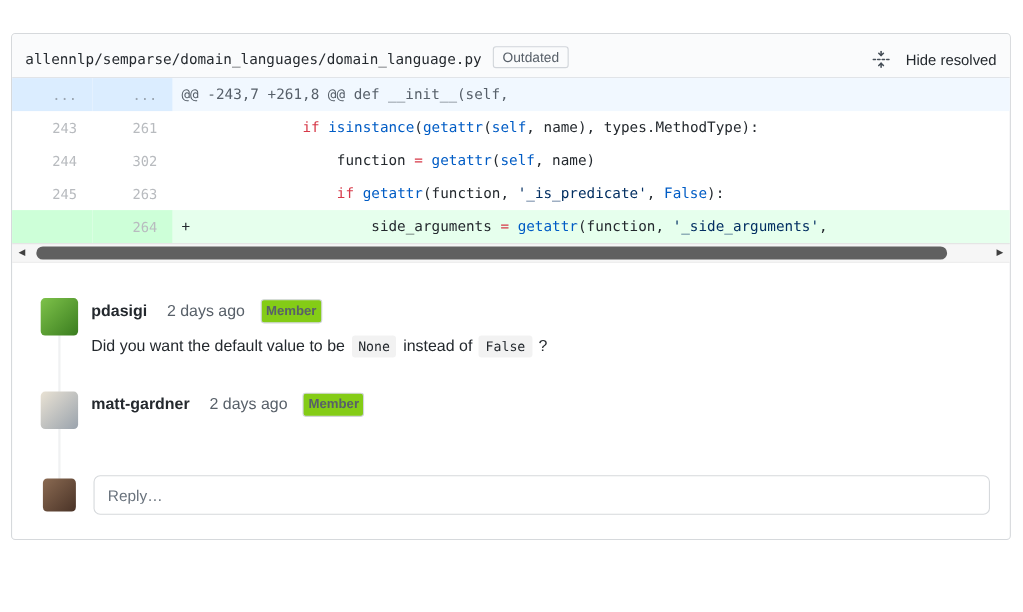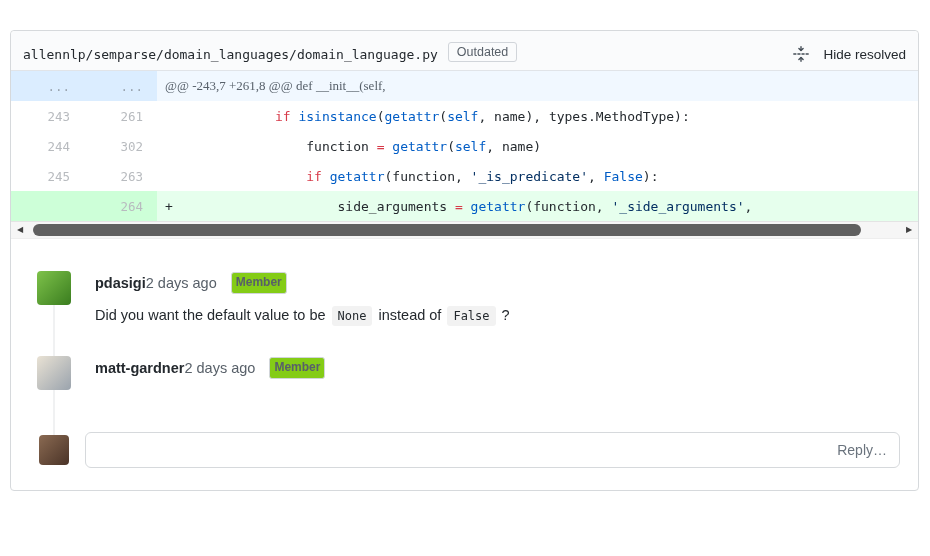--- a/index.html
+++ b/index.html
@@ -50,21 +50,21 @@
   .diff-table td { height: 30px; vertical-align: middle; white-space: pre; }
   td.num {
     width: 73px; min-width: 73px; max-width: 73px;
     text-align: right; padding: 0 14px 0 0;
     color: #b8bbbf; font-size: 12.5px;
     cursor: pointer;
   }
   td.code { padding: 0 8px; color: var(--plain, #24292e); }
   .sign { display: inline-block; width: 16px; }
   tr.hunk td.num  { background: var(--hunk-num-bg, #dbedff); color: #9aa5b1; cursor: default; }
-  tr.hunk td.code { background: var(--hunk-bg, #f1f8ff); color: #57606a; font-family: Liberation Serif, serif; }
+  tr.hunk td.code { background: var(--hunk-bg, #f1f8ff); color: #57606a; }
   tr.del td.num   { background: var(--del-num-bg, #ffdce0); }
   tr.del td.code  { background: var(--del-bg, #ffeef0); }
   tr.add td.num   { background: var(--add-num-bg, #cdffd8); }
   tr.add td.code  { background: var(--add-bg, #e6ffed); }
   .tok-k { color: var(--keyword, #d73a49); }
   .tok-b { color: var(--entity, #005cc5); }
   .tok-s { color: var(--string, #032f62); }
   .tok-p { color: var(--plain, #24292e); }
   
   .hscroll {
@@ -83,30 +83,30 @@
     background: #606060; border-radius: 7px; cursor: grab;
   }
   
   .thread { position: relative; }
   .thread::before {
     content: ""; position: absolute;
     left: 42px; top: 46px; bottom: 46px;
     width: 2px; background: #f0f1f2;
   }
   .comments { padding: 32px 16px 0 26px; }
-  .comment { display: flex; gap: 24px; margin-bottom: 30px; }
+  .comment { display: flex; gap: 12px; margin-bottom: 30px; }
   .avatar {
     position: relative; z-index: 1;
     width: 34px; height: 34px; flex: none;
     border-radius: 4px; cursor: pointer;
   }
   .comment-main { padding-top: 1px; }
   .comment-header { display: flex; align-items: center; margin-bottom: 11px; }
   .author { font-weight: 700; font-size: 14.5px; color: #24292e; cursor: pointer; }
-  .time { color: #586069; font-size: 14.5px; margin-left: 0; cursor: pointer; }
+  .time { color: #586069; font-size: 14.5px; margin-left: 18px; cursor: pointer; }
   .member-badge {
     margin-left: 14px;
     font-size: 12px; font-weight: 600; color: #586069;
     border: 1px solid #d1d5da; border-radius: 3px;
     padding: 2px 4px; line-height: 1.3; background: #84cc16;
   }
   .comment-body { font-size: 14.5px; color: #24292e; line-height: 1.5; }
   .comment-body code {
     font-family: "DejaVu Sans Mono", "Liberation Mono", monospace;
     font-size: 12px; background: rgba(27,31,35,0.06);
@@ -118,21 +118,20 @@
     padding: 12px 18px 22px 28px;
   }
   .reply-avatar { width: 30px; height: 30px; }
   .reply-input {
     position: relative; z-index: 1;
     flex: 1; height: 36px;
     border: 1px solid #d6d9dc; border-radius: 6px;
     background: #fff; padding: 0 12px;
     font-family: inherit; font-size: 14px; color: #24292e;
     outline: none;
-    text-align: right;
   }
   .reply-input::placeholder { color: #6a737d; }
 </style>
 </head>
 <body>
 
 <div class="card">
 
   <div class="card-header">
     <span class="file-path">allennlp/semparse/domain_languages/domain_language.py</span>

